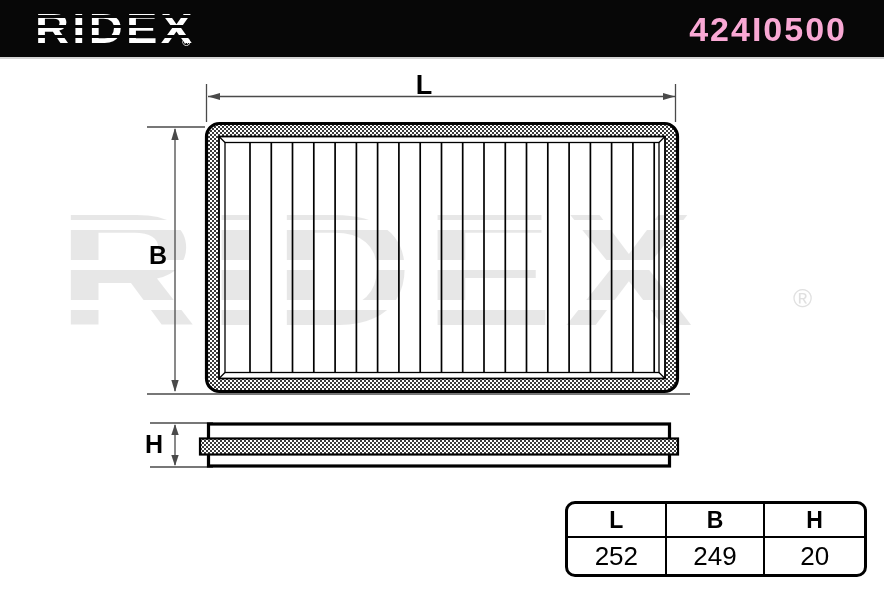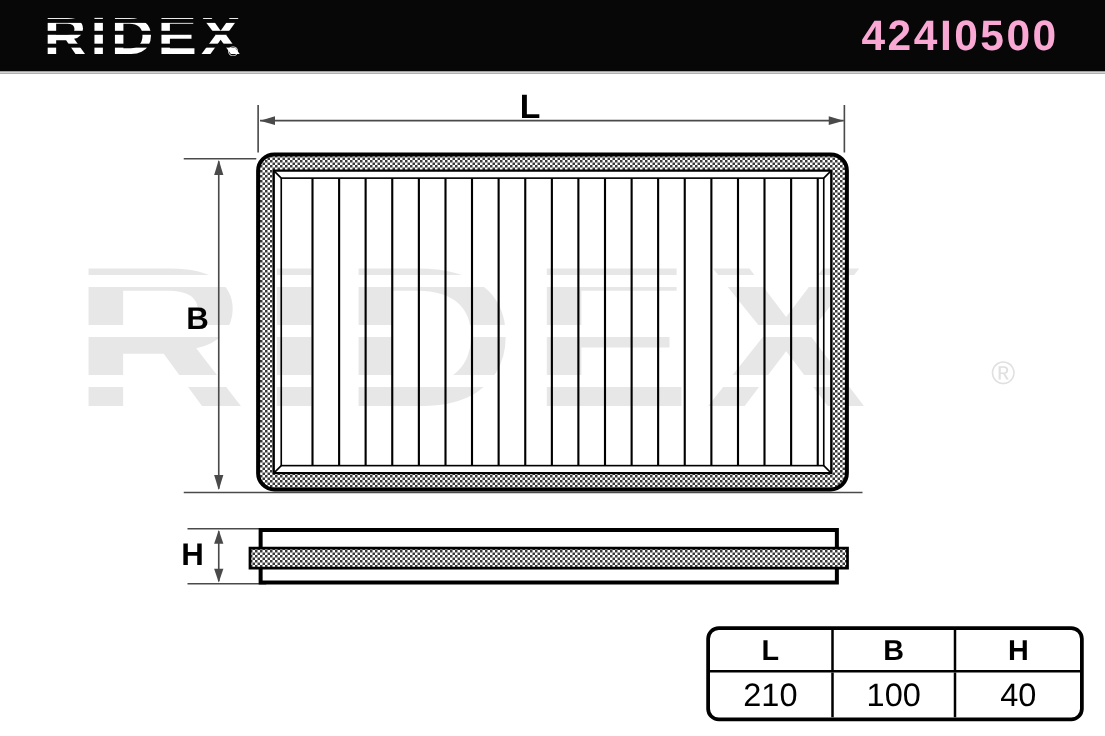--- a/index.html
+++ b/index.html
@@ -176,17 +176,17 @@
 <div class="dim-label dim-label-B">B</div>
 <div class="dim-label dim-label-H">H</div>
 
 <div class="dim-table">
   <div class="dt-row dt-head">
     <div class="dt-cell">L</div>
     <div class="dt-cell">B</div>
     <div class="dt-cell">H</div>
   </div>
   <div class="dt-row dt-body">
-    <div class="dt-cell">210</div>
-    <div class="dt-cell">100</div>
-    <div class="dt-cell">40</div>
+    <div class="dt-cell">252</div>
+    <div class="dt-cell">249</div>
+    <div class="dt-cell">20</div>
   </div>
 </div>
 
 </body></html>

